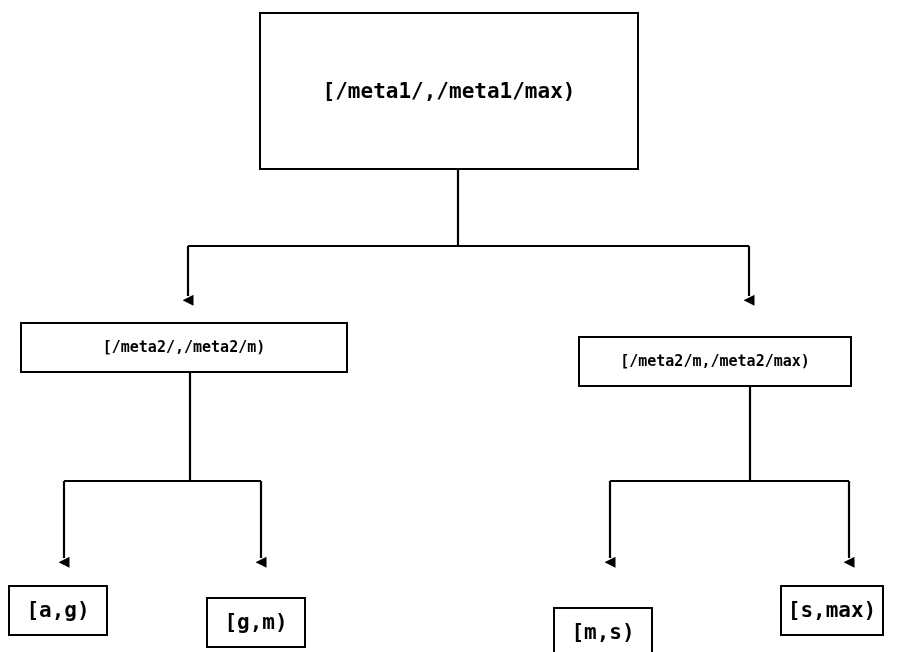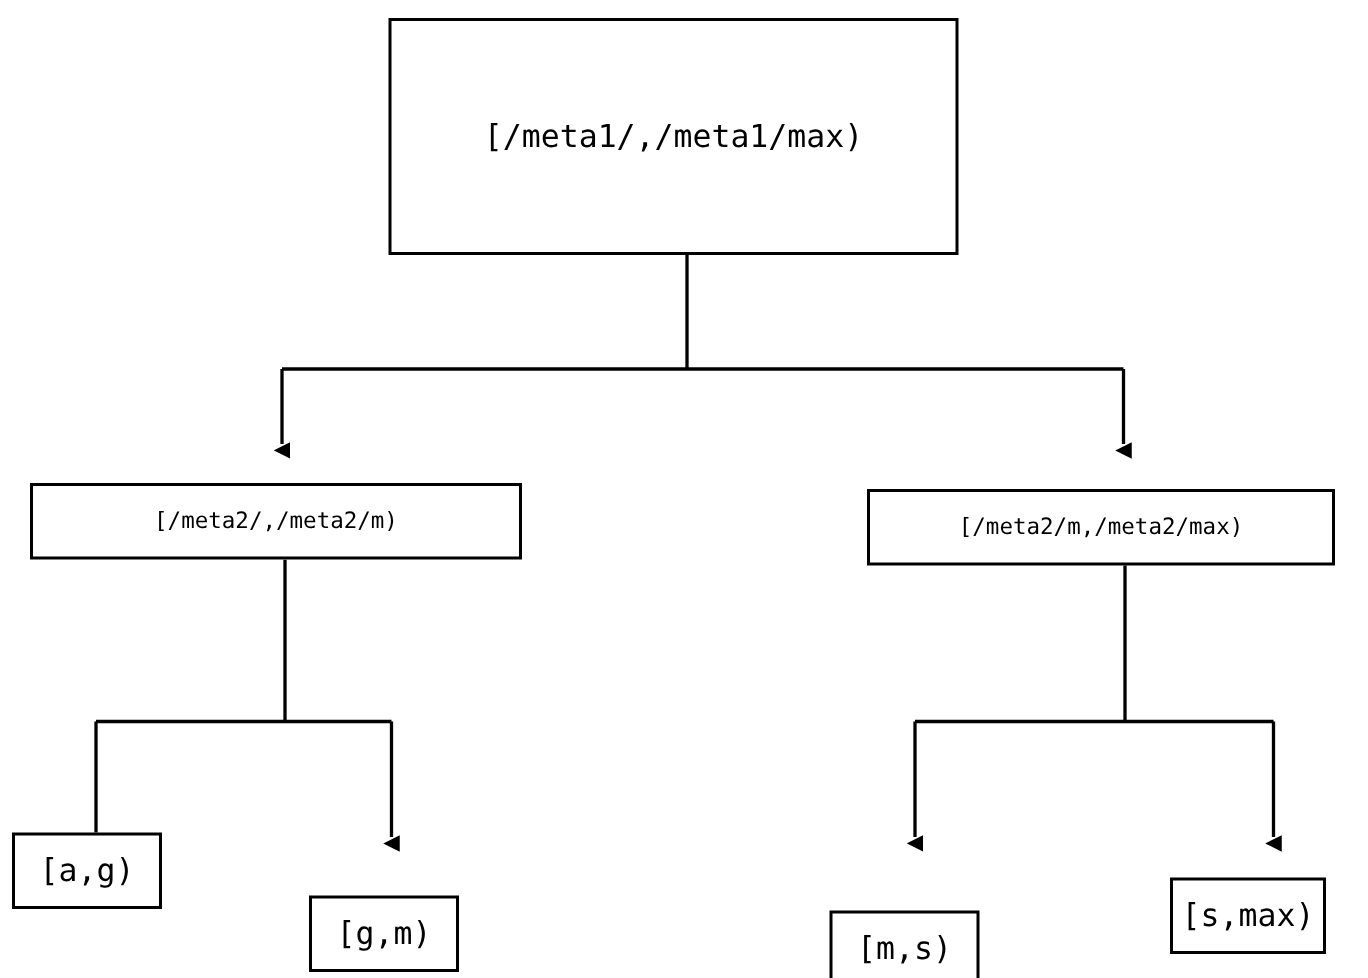--- a/index.html
+++ b/index.html
@@ -31,20 +31,21 @@
     background: #ffffff;
     border: 2px solid #000000;
     display: flex;
     align-items: center;
     justify-content: center;
     color: #000000;
     font-family: "DejaVu Sans Mono", "Liberation Mono", monospace;
     letter-spacing: 0px;
     white-space: nowrap;
     z-index: 2;
+    font-weight: bold;
   }
   .node-label {
     display: block;
     line-height: 1;
   }
   .node-root {
     left: 259px;
     top: 12px;
     width: 380px;
     height: 158px;
@@ -54,28 +55,28 @@
     height: 51px;
     font-size: 15px;
   }
   .node-mid-left {
     left: 20px;
     top: 322px;
     width: 328px;
   }
   .node-mid-right {
     left: 578px;
-    top: 326px;
-    width: 312px;
+    top: 336px;
+    width: 274px;
   }
   .node-leaf {
     height: 51px;
     font-size: 21px;
   }
-  .node-leaf-ag   { left: 8px;   top: 555px; width: 100px; }
+  .node-leaf-ag   { left: 8px;   top: 585px; width: 100px; }
   .node-leaf-gm   { left: 206px; top: 585px; width: 100px; margin-top: 12px; }
   .node-leaf-ms   { left: 553px; top: 607px; width: 100px; }
   .node-leaf-smax { left: 780px; top: 585px; width: 104px; }
 </style>
 </head>
 <body>
 
 <div id="canvas">
 
   <svg id="edge-layer" width="912" height="652" viewBox="0 0 912 652" xmlns="http://www.w3.org/2000/svg">

